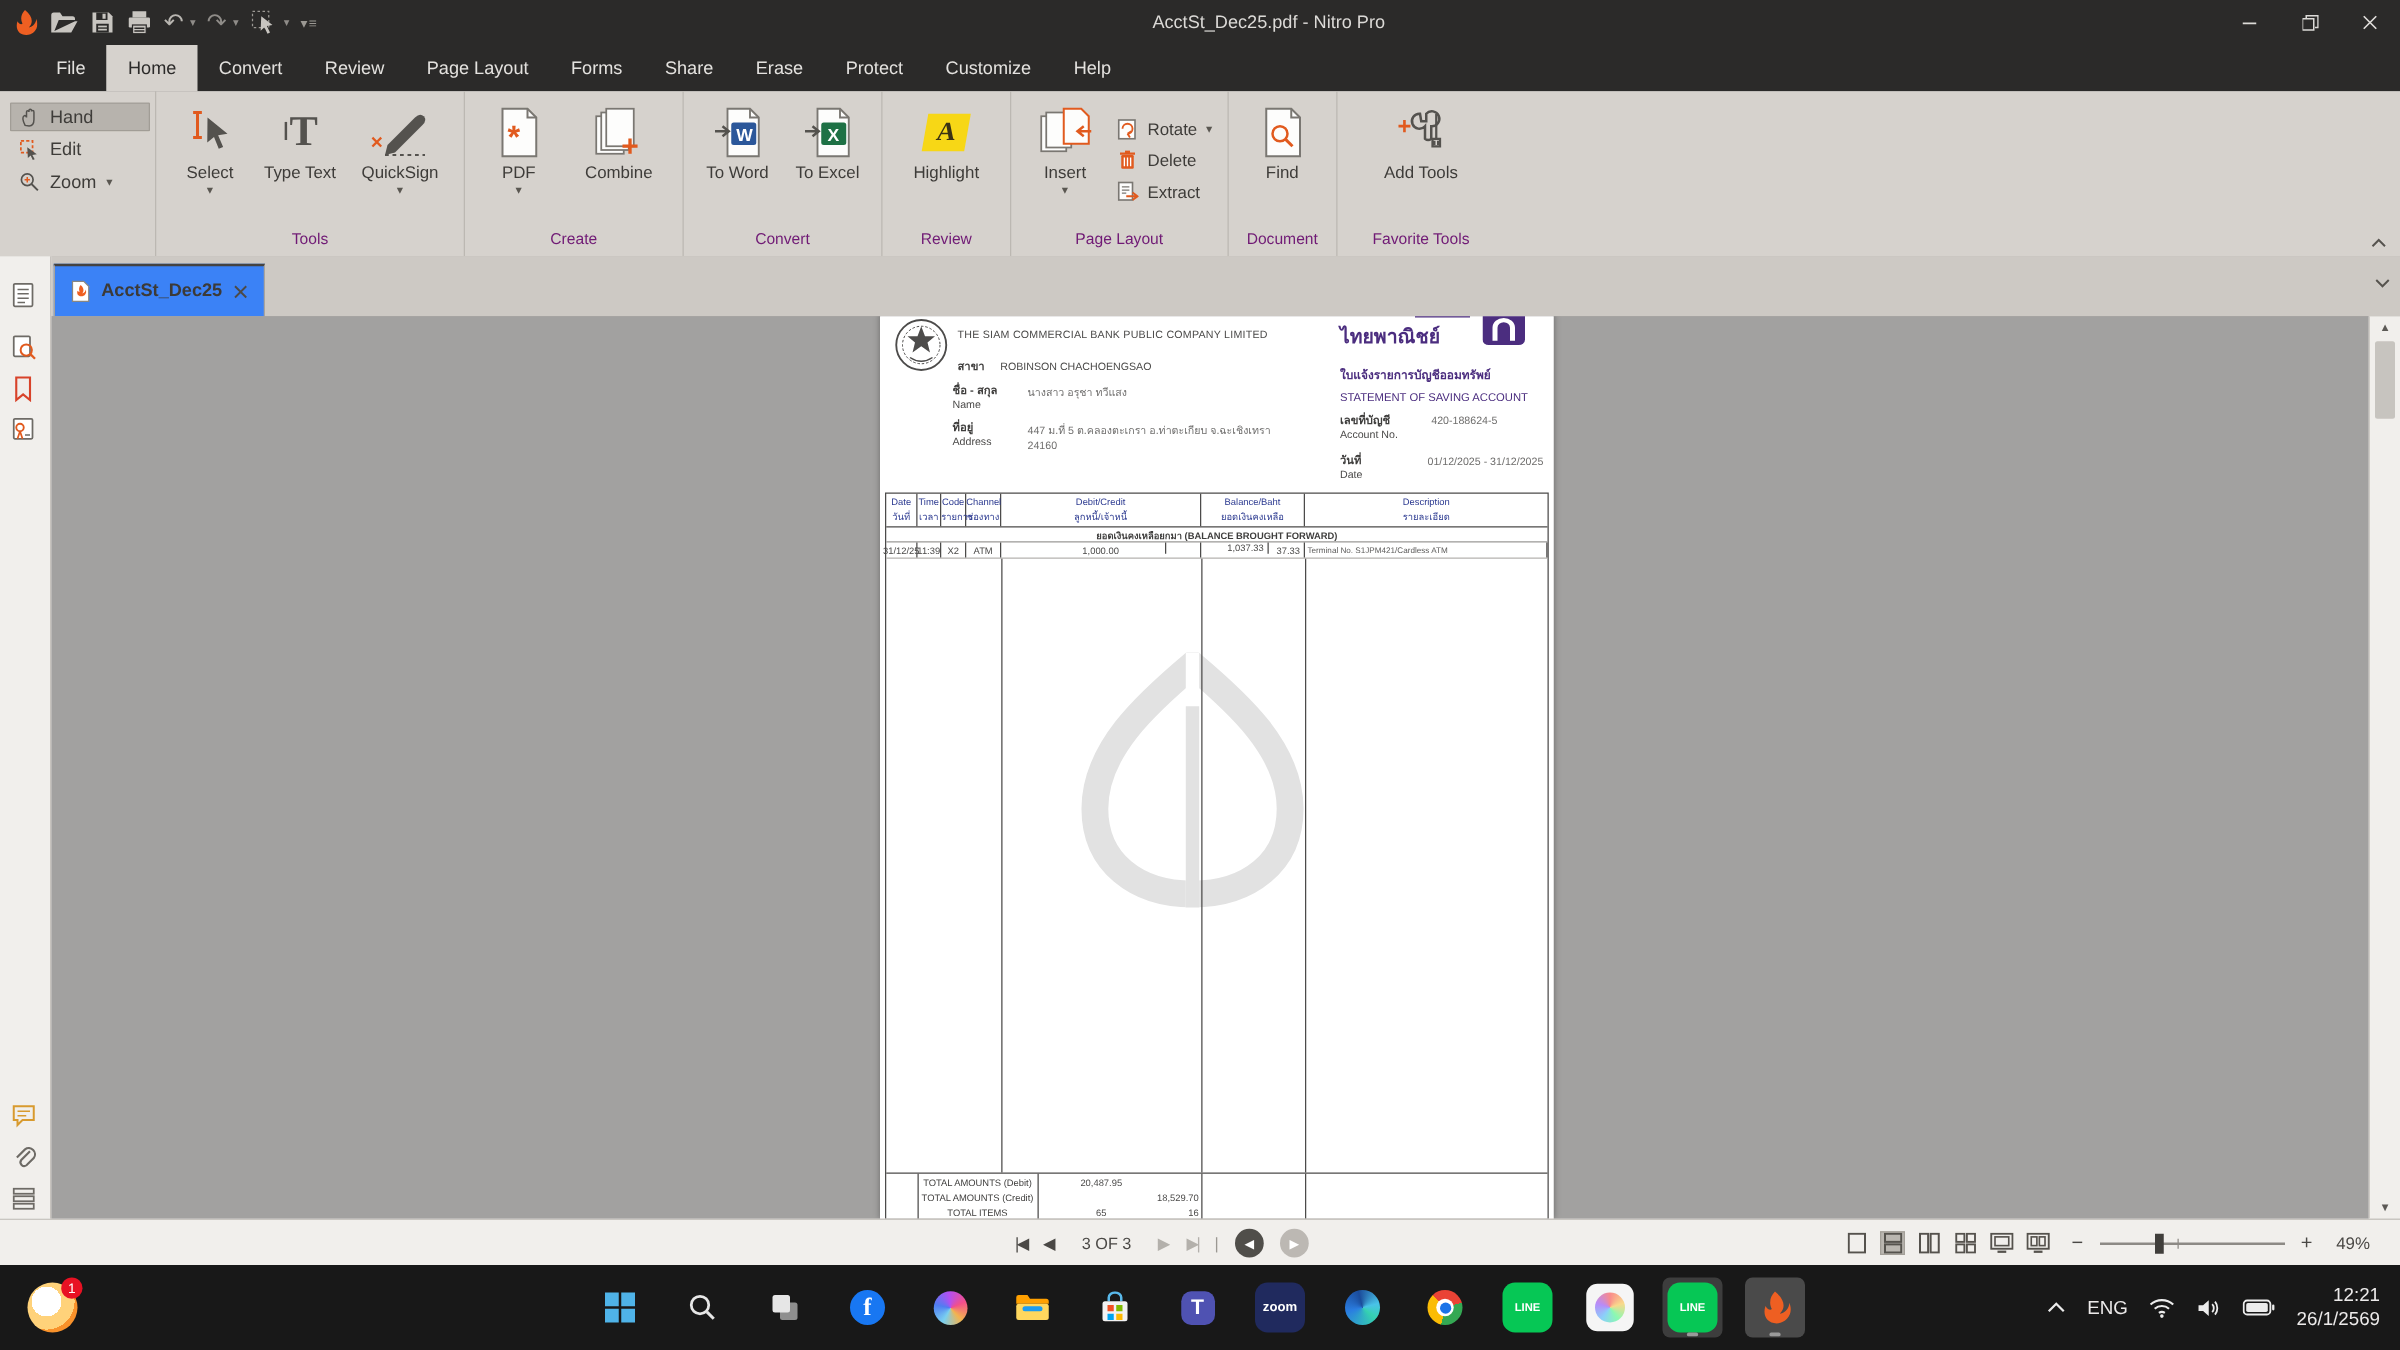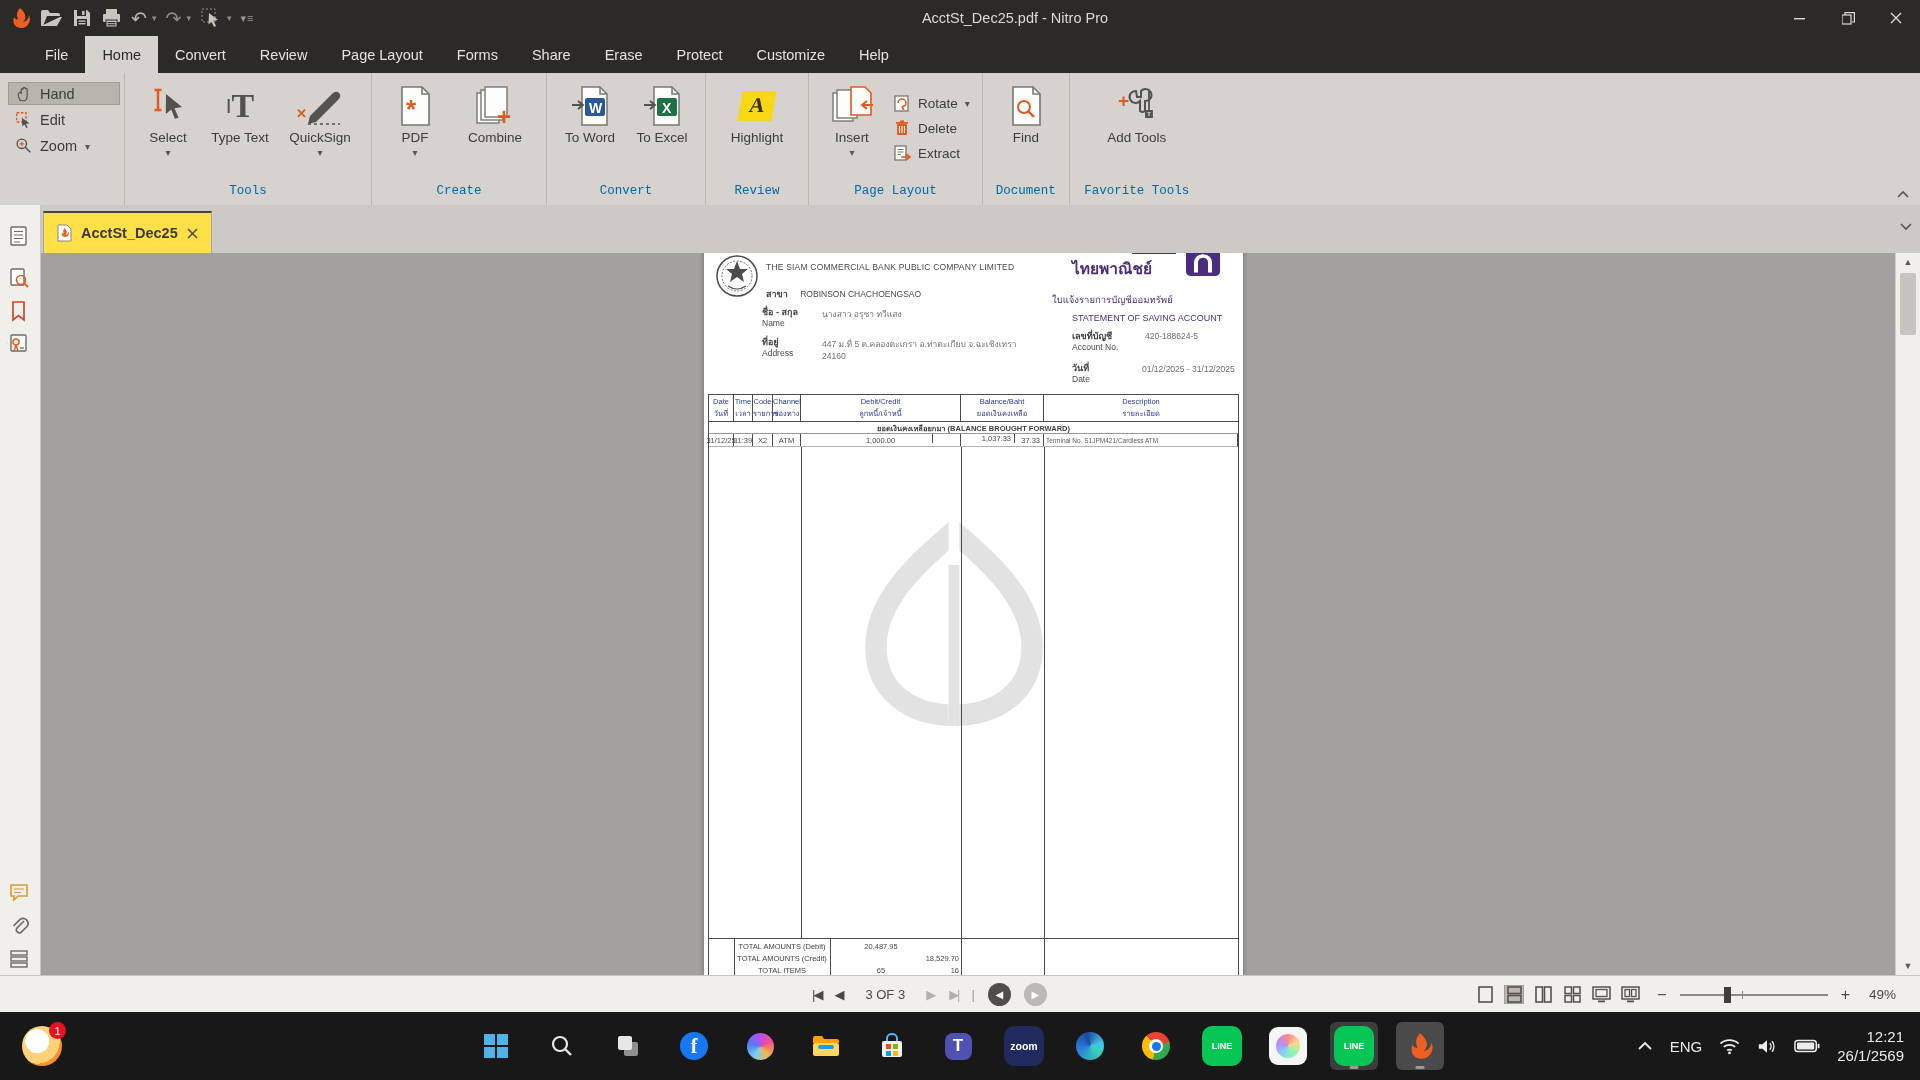--- a/index.html
+++ b/index.html
@@ -28,32 +28,32 @@
   .rb-left{width:112px;padding:9px 4px 0 8px;display:flex;flex-direction:column;gap:3px;}
   .mini{display:flex;align-items:center;gap:8px;font-size:14.5px;padding:3px 7px;border-radius:1px;color:#3e3c39;}
   .mini.active{background:#b7b3ad;box-shadow:inset 0 0 0 1px #a19d96;}
   .rb-group{display:flex;flex-direction:column;border-left:1px solid #bcb8b2;padding:0 12px;}
   .rb-buttons{flex:1;display:flex;align-items:flex-start;gap:10px;padding-top:9px;}
   .rb-big{display:flex;flex-direction:column;align-items:center;width:62px;font-size:13.5px;
     line-height:1.2;text-align:center;color:#3e3c39;}
   .rb-big.wide{width:78px;}
   .rb-big .glyph{height:48px;display:flex;align-items:center;justify-content:center;}
   .caret{font-size:10px;color:#5a5751;line-height:1;margin-top:2px;}
-  .rb-label{font-size:12.5px;color:#0369a1;text-align:center;padding:3px 0 7px;font-family:Liberation Mono, monospace;}
+  .rb-label{font-size:12.5px;color:#701a75;text-align:center;padding:3px 0 7px;}
   .rb-smallcol{display:flex;flex-direction:column;gap:7px;padding-top:12px;}
   .rb-small{display:flex;align-items:center;gap:7px;font-size:13.5px;color:#3e3c39;}
   .ribbon-caret{position:absolute;right:10px;top:190px;}
 
   
   .tabbar{position:absolute;left:0;top:205px;width:1920px;height:48px;background:#cdc9c4;
     border-bottom:1px solid #aba7a1;}
   .tabs{position:absolute;left:43px;bottom:0;display:flex;gap:4px;}
   .doc-tab{display:flex;align-items:center;gap:9px;height:39px;padding:0 13px;background:#d8d4cf;
     border:1px solid #a8a49e;border-bottom:none;font-size:14.5px;color:#3c3a37;}
-  .doc-tab.active{background:#fde047;border-top:2px solid #454341;font-weight:bold;height:40px;}
+  .doc-tab.active{background:#3b82f6;border-top:2px solid #454341;font-weight:bold;height:40px;}
   .tab-caret{position:absolute;right:7px;top:222px;}
 
   
   .side-strip{position:absolute;left:0;top:205px;width:40px;height:770px;background:#f1efec;
     border-right:1px solid #c7c3be;z-index:5;}
   .strip-ico{position:absolute;left:8px;}
   .canvas{position:absolute;left:41px;top:253px;width:1855px;height:722px;background:#a2a1a0;overflow:hidden;}
   .vscroll{position:absolute;right:0;top:253px;width:24px;height:722px;background:#f1efec;border-left:1px solid #cfccc7;}
   .vthumb{position:absolute;left:4px;right:4px;top:20px;height:62px;background:#c7c4bf;border-radius:2px;}
   .varrow{position:absolute;left:0;width:24px;height:18px;display:flex;align-items:center;justify-content:center;
@@ -528,21 +528,21 @@
 
     <span class="p" style="left:428px;top:0;width:44px;height:4px;background:#4b2d7f;"></span>
     <span class="p purple" style="left:368px;top:6px;font-size:15.5px;font-weight:bold;">ไทยพาณิชย์</span>
     <span class="p" style="left:482px;top:0;">
       <svg width="34" height="26" viewBox="0 0 34 30" preserveAspectRatio="none">
           <rect x="0" y="-6" width="34" height="36" rx="5" fill="#4b2d7f"></rect>
           <path d="M10 26 V14 a7 7 0 0 1 14 0 V26" fill="none" stroke="#fff" stroke-width="4"></path>
         </svg>
     </span>
 
-    <span class="p purple" style="left:348px;top:42px;font-size:9.5px;font-weight:normal;">ใบแจ้งรายการบัญชีออมทรัพย์</span>
+    <span class="p purple" style="left:368px;top:42px;font-size:9.5px;font-weight:bold;">ใบแจ้งรายการบัญชีออมทรัพย์</span>
     <span class="p purple" style="left:368px;top:63px;font-size:9px;">STATEMENT OF SAVING ACCOUNT</span>
     <span class="p th-b" style="left:368px;top:79px;">เลขที่บัญชี</span>
     <span class="p en-s" style="left:368px;top:92px;">Account No.</span>
     <span class="p val" style="left:441px;top:81px;">420-188624-5</span>
     <span class="p th-b" style="left:368px;top:111px;">วันที่</span>
     <span class="p en-s" style="left:368px;top:124px;">Date</span>
     <span class="p val" style="left:438px;top:114px;">01/12/2025 - 31/12/2025</span>
 
     <span class="p th-b" style="left:58px;top:55px;">ชื่อ - สกุล</span>
     <span class="p en-s" style="left:58px;top:68px;">Name</span>

